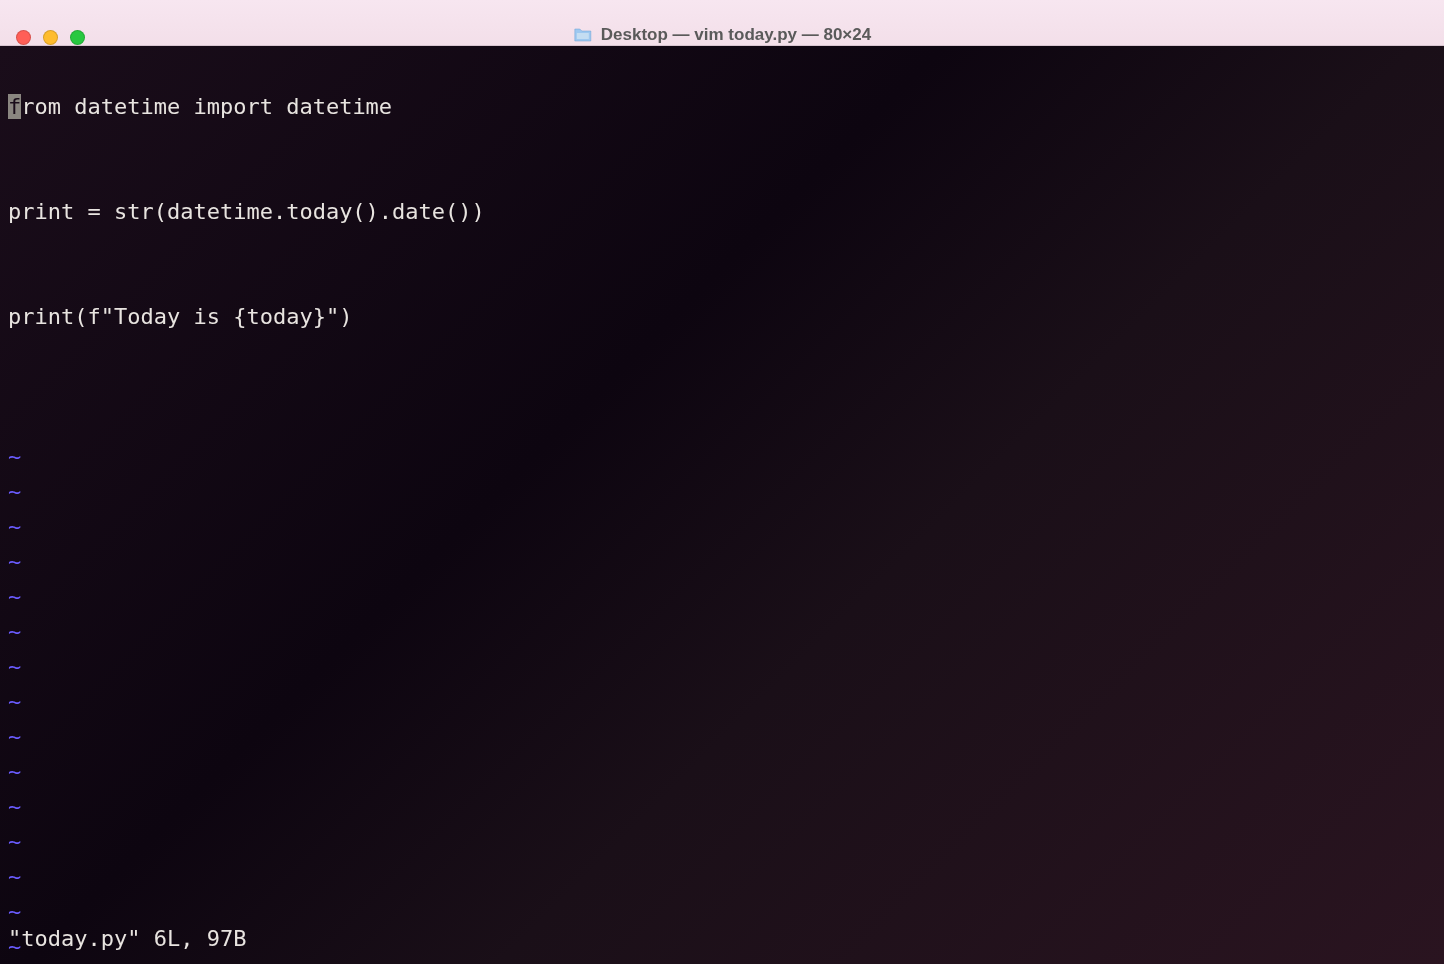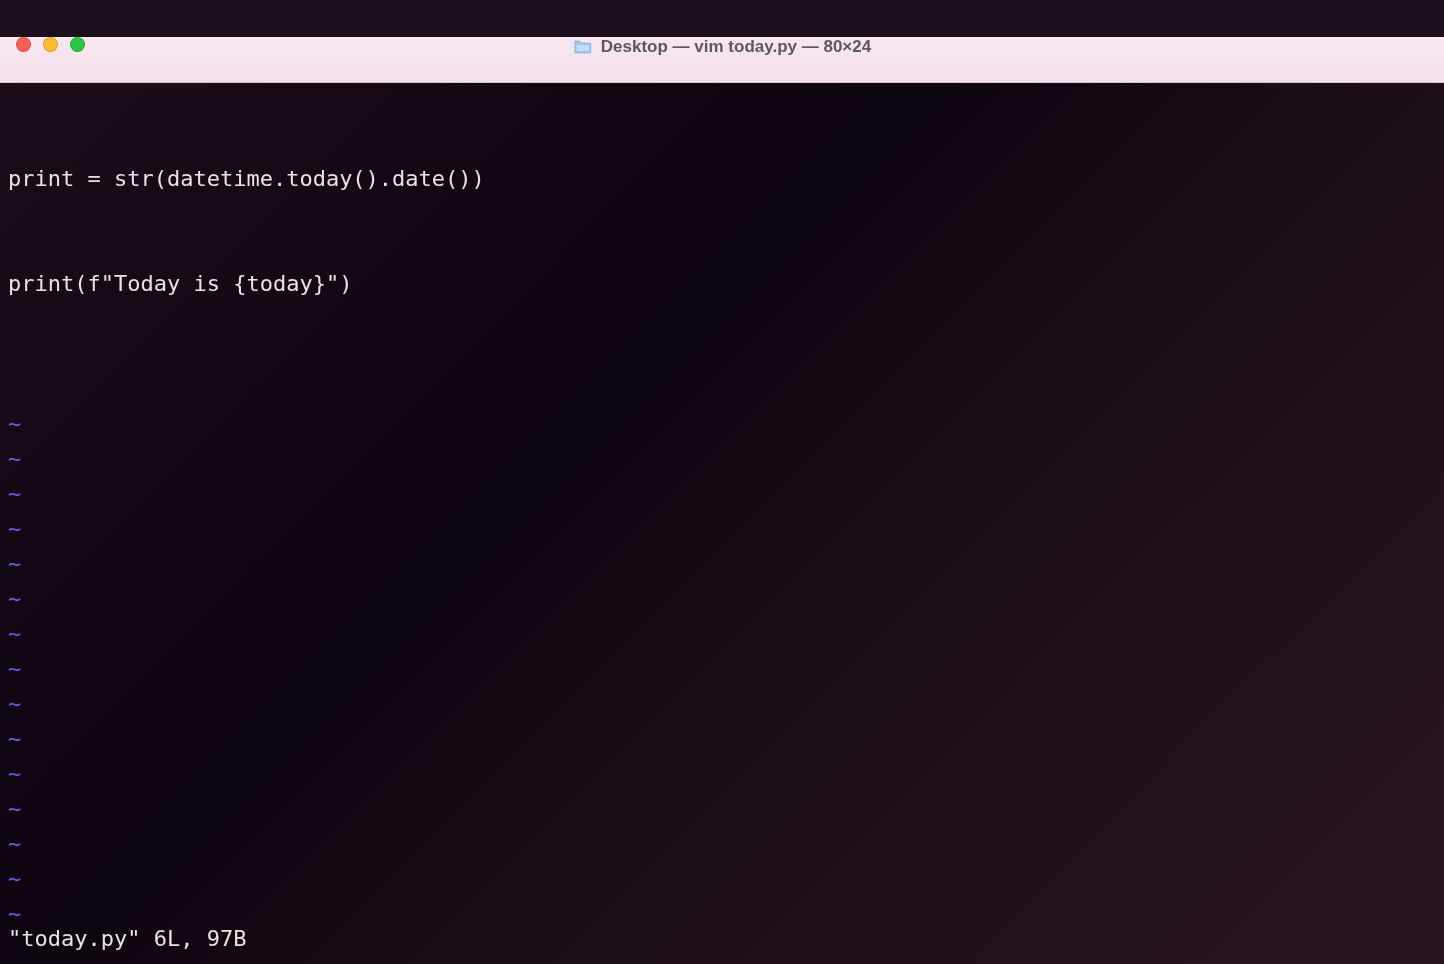--- a/index.html
+++ b/index.html
@@ -13,25 +13,24 @@
       width: 1444px;
       height: 964px;
       overflow: hidden;
       display: flex;
       flex-direction: column;
     }
     .titlebar {
       height: 46px;
       background: linear-gradient(180deg, #f7e6f0 0%, #f3dfe9 100%);
       display: flex;
-      align-items: flex-start;
+      align-items: flex-end;
       padding: 0 16px;
       position: relative;
       border-bottom: 1px solid #d8c5d0;
-      margin-top: 37px;
     }
     .window-controls {
       display: flex;
       gap: 12px;
       align-items: center;
     }
     .window-btn {
       width: 15px;
       height: 15px;
       border-radius: 50%;
@@ -106,20 +105,21 @@
         <path d="M2 2 L7 2 L9 4 L18 4 L18 14 L2 14 Z" fill="#9ec8f0" stroke="#6ba3d6" stroke-width="0.5"></path>
         <rect x="4" y="6" width="12" height="6" fill="#c4ddf2" rx="0.5"></rect>
       </svg>
     </span>
     <span>Desktop — vim today.py — 80×24</span>
   </div>
 </div>
 
 <div class="terminal">
   <div class="terminal-content">
+<div class="code-line"><span class="cursor-char">f</span><span>rom datetime import datetime</span></div>
 <div class="code-line"></div>
 <div class="code-line">print = str(datetime.today().date())</div>
 <div class="code-line"></div>
 <div class="code-line">print(f"Today is {today}")</div>
 <div class="code-line"> </div>
 <div id="tilde-container"><div class="tilde-line">~</div><div class="tilde-line">~</div><div class="tilde-line">~</div><div class="tilde-line">~</div><div class="tilde-line">~</div><div class="tilde-line">~</div><div class="tilde-line">~</div><div class="tilde-line">~</div><div class="tilde-line">~</div><div class="tilde-line">~</div><div class="tilde-line">~</div><div class="tilde-line">~</div><div class="tilde-line">~</div><div class="tilde-line">~</div><div class="tilde-line">~</div></div>
   </div>
   <div class="status-line">"today.py" 6L, 97B</div>
 </div>
 

